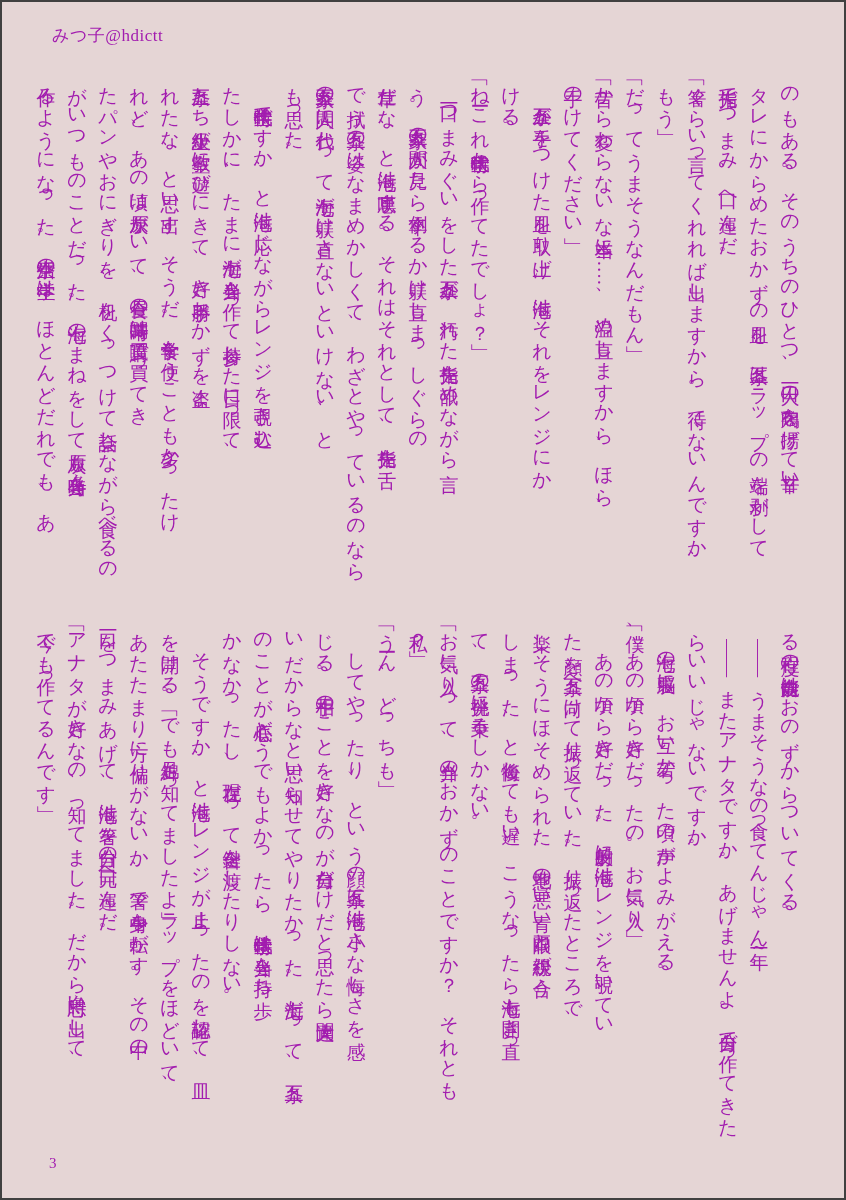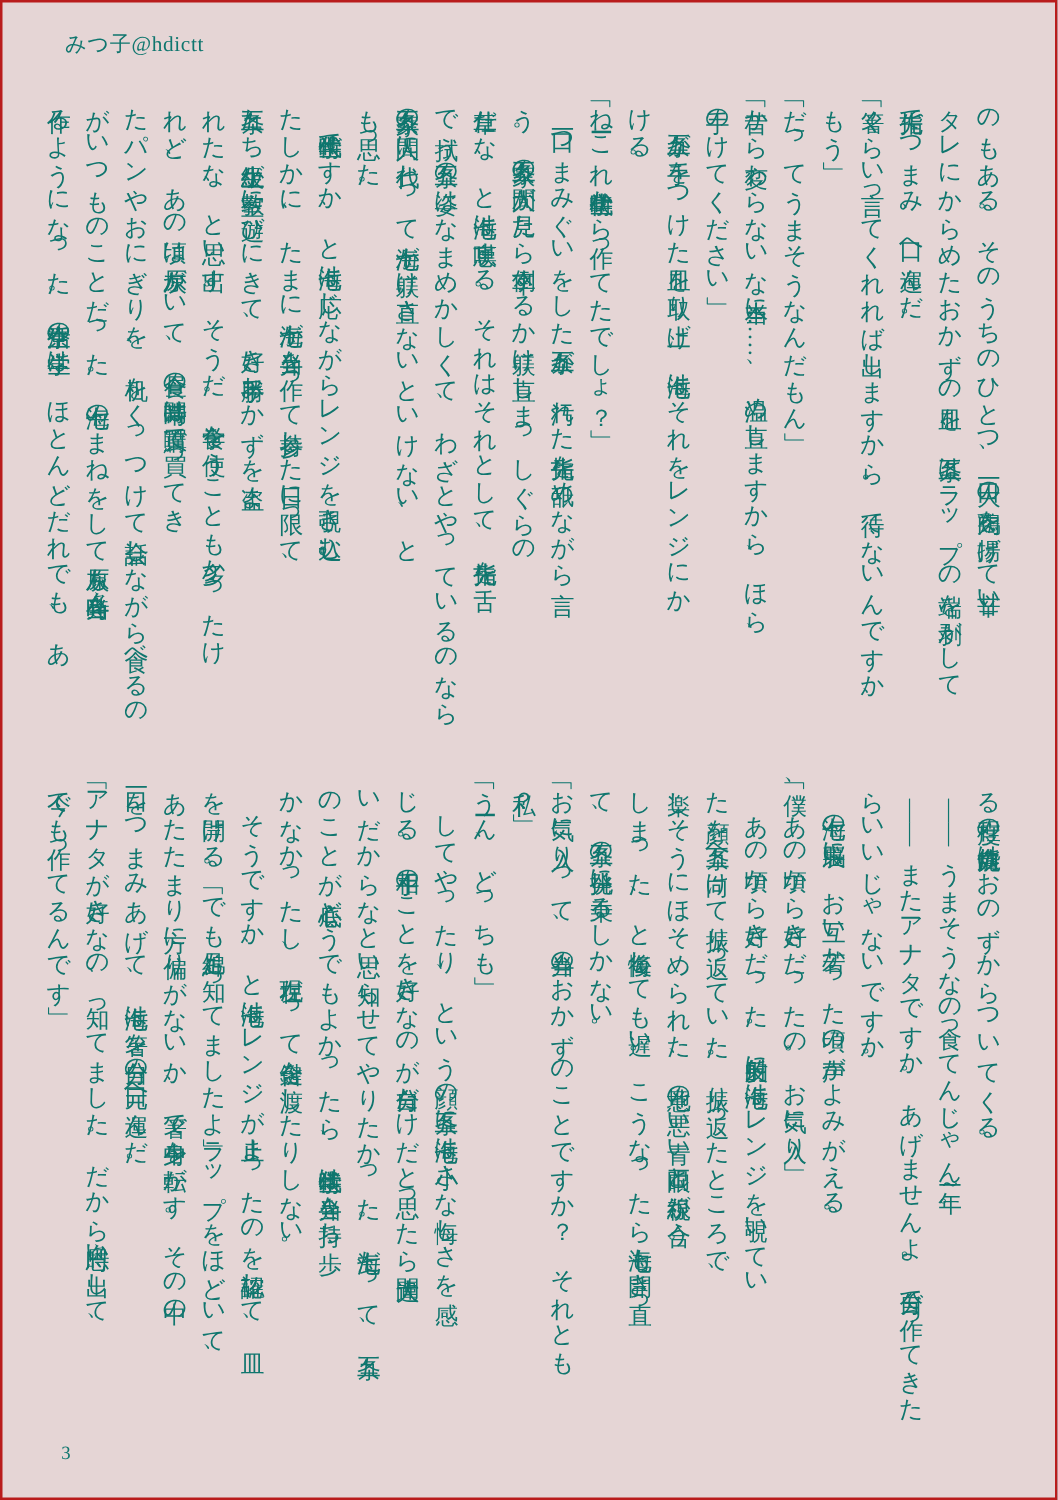--- a/index.html
+++ b/index.html
@@ -6,24 +6,24 @@
     margin: 0;
     padding: 0;
     background: #9a8f8f;
   }
   .page {
     position: relative;
     width: 846px;
     height: 1200px;
     box-sizing: border-box;
     background: #e5d5d5;
-    border: 2px solid #b91c1c;
+    border: 2px solid #404040;
     overflow: hidden;
     font-family: "Liberation Serif", "DejaVu Serif", serif;
-    color: #0f766e;
+    color: #a21caf;
   }
   .author-credit {
     position: absolute;
     top: 22px;
     left: 50px;
     font-size: 17px;
     letter-spacing: 0.5px;
     writing-mode: horizontal-tb;
   }
   .vtext {

